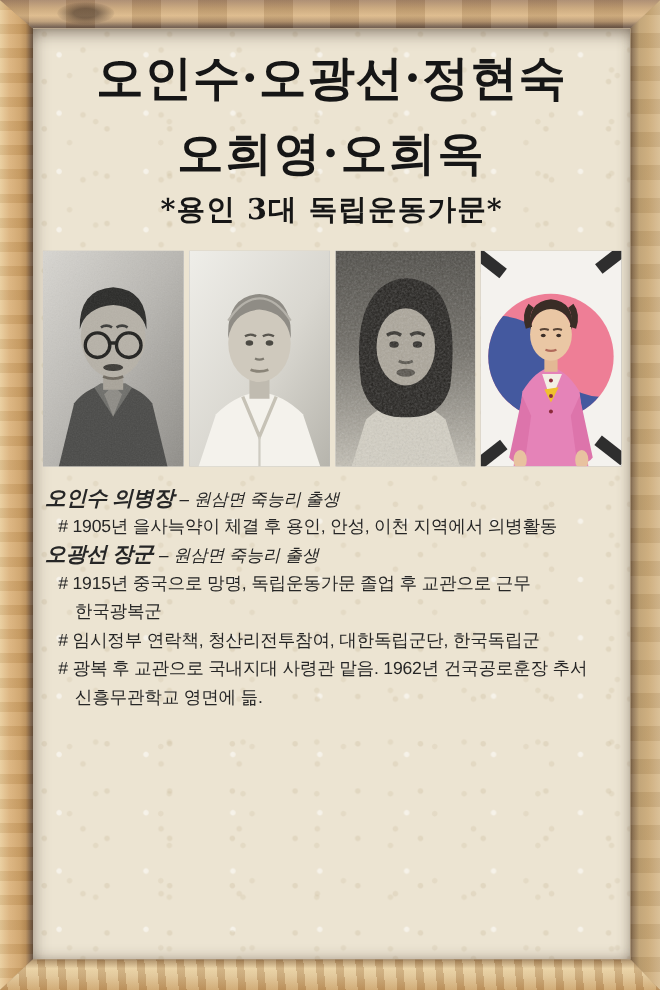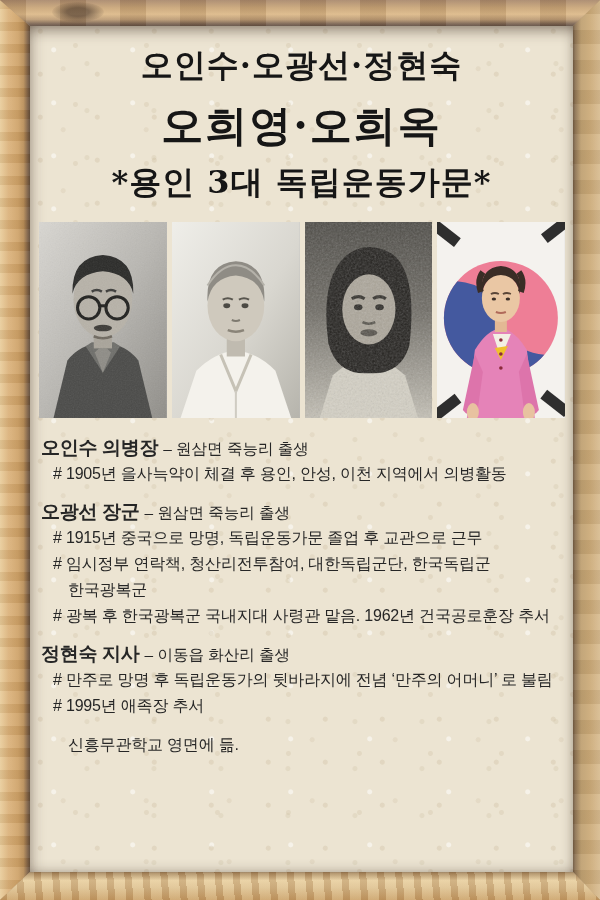--- a/index.html
+++ b/index.html
@@ -55,39 +55,39 @@
     background-size:57px 43px,71px 59px,83px 61px,67px 47px,79px 53px;
     box-shadow:
       inset 0 12px 14px -8px rgba(70,52,40,.55),
       inset 12px 0 14px -10px rgba(70,52,40,.35),
       inset -10px 0 12px -9px rgba(70,52,40,.30),
       inset 0 -10px 12px -9px rgba(70,52,40,.30);
   }
   
   .title-block{padding-top:20px;text-align:center;color:#161616;}
   .title-line1{
-    font-family:"DejaVu Serif",serif;font-weight:700;font-size:32px;line-height:1.2;
+    font-family:"DejaVu Serif",serif;font-weight:700;font-size:43px;line-height:1.2;
     letter-spacing:1px;margin:0 6px;
   }
   .title-line2{
     font-family:"DejaVu Serif",serif;font-weight:700;font-size:42px;line-height:1.15;
     letter-spacing:2px;margin:18px 6px 0;
   }
   .subtitle{
-    font-family:"DejaVu Serif",serif;font-weight:700;font-size:32px;line-height:1.2;
+    font-family:"DejaVu Serif",serif;font-weight:700;font-size:26px;line-height:1.2;
     margin:12px 6px 0;letter-spacing:1px;
   }
   
   .photos{display:flex;gap:5px;margin:21px 8px 0 9px;height:196px;}
   .photo{flex:1;overflow:hidden;background:#bbb;}
   .photo svg{display:block;width:100%;height:100%;}
   
   .sections{margin:17px 10px 0 11px;color:#262626;}
-  .section{margin-top:13px;}
-  .sec-head{font-size:19px;font-weight:700;line-height:24px;letter-spacing:-.3px;}
+  .section{}
+  .sec-head{font-size:19px;font-weight:700;line-height:24px;letter-spacing:-.3px;font-style:italic;}
   .sec-head .desc{font-size:15.5px;font-weight:400;letter-spacing:0;}
   .line{font-size:16px;line-height:26px;padding-left:12px;letter-spacing:-.2px;}
   .line.cont{padding-left:27px;}
 </style>
 </head>
 <body>
 
 <div class="frame-piece frame-left"></div>
 <div class="frame-piece frame-right"></div>
 <div class="frame-piece frame-top"></div>
@@ -232,29 +232,24 @@
   <div class="sections">
 
     <div class="section" style="margin-top:18px">
       <div class="sec-head"><span>오인수 의병장</span> <span class="desc">– 원삼면 죽능리 출생</span></div>
       <div class="line"># 1905년 을사늑약이 체결 후 용인, 안성, 이천 지역에서 의병활동</div>
     </div>
 
     <div class="section">
       <div class="sec-head"><span>오광선 장군</span> <span class="desc">– 원삼면 죽능리 출생</span></div>
       <div class="line"># 1915년 중국으로 망명, 독립운동가문 졸업 후 교관으로 근무</div>
+      <div class="line cont">한국광복군</div>
       <div class="line"># 임시정부 연락책, 청산리전투참여, 대한독립군단, 한국독립군</div>
-      <div class="line cont">한국광복군</div>
-      <div class="line"># 광복 후 한국광복군 국내지대 사령관 맡음. 1962년 건국공로훈장 추서</div>
-    </div>
-
-    <div class="section">
-      <div class="sec-head"><span>정현숙 지사</span> <span class="desc">– 이동읍 화산리 출생</span></div>
-      <div class="line"># 만주로 망명 후 독립운동가의 뒷바라지에 전념 ‘만주의 어머니’ 로 불림</div>
-      <div class="line"># 1995년 애족장 추서</div>
-    </div>
+      <div class="line"># 광복 후 교관으로 국내지대 사령관 맡음. 1962년 건국공로훈장 추서</div>
+    </div>
+
 
     <div class="section">
       <div class="line cont">신흥무관학교 영면에 듦.</div>
     </div>
 
   </div>
 </div>
 
 </body></html>

